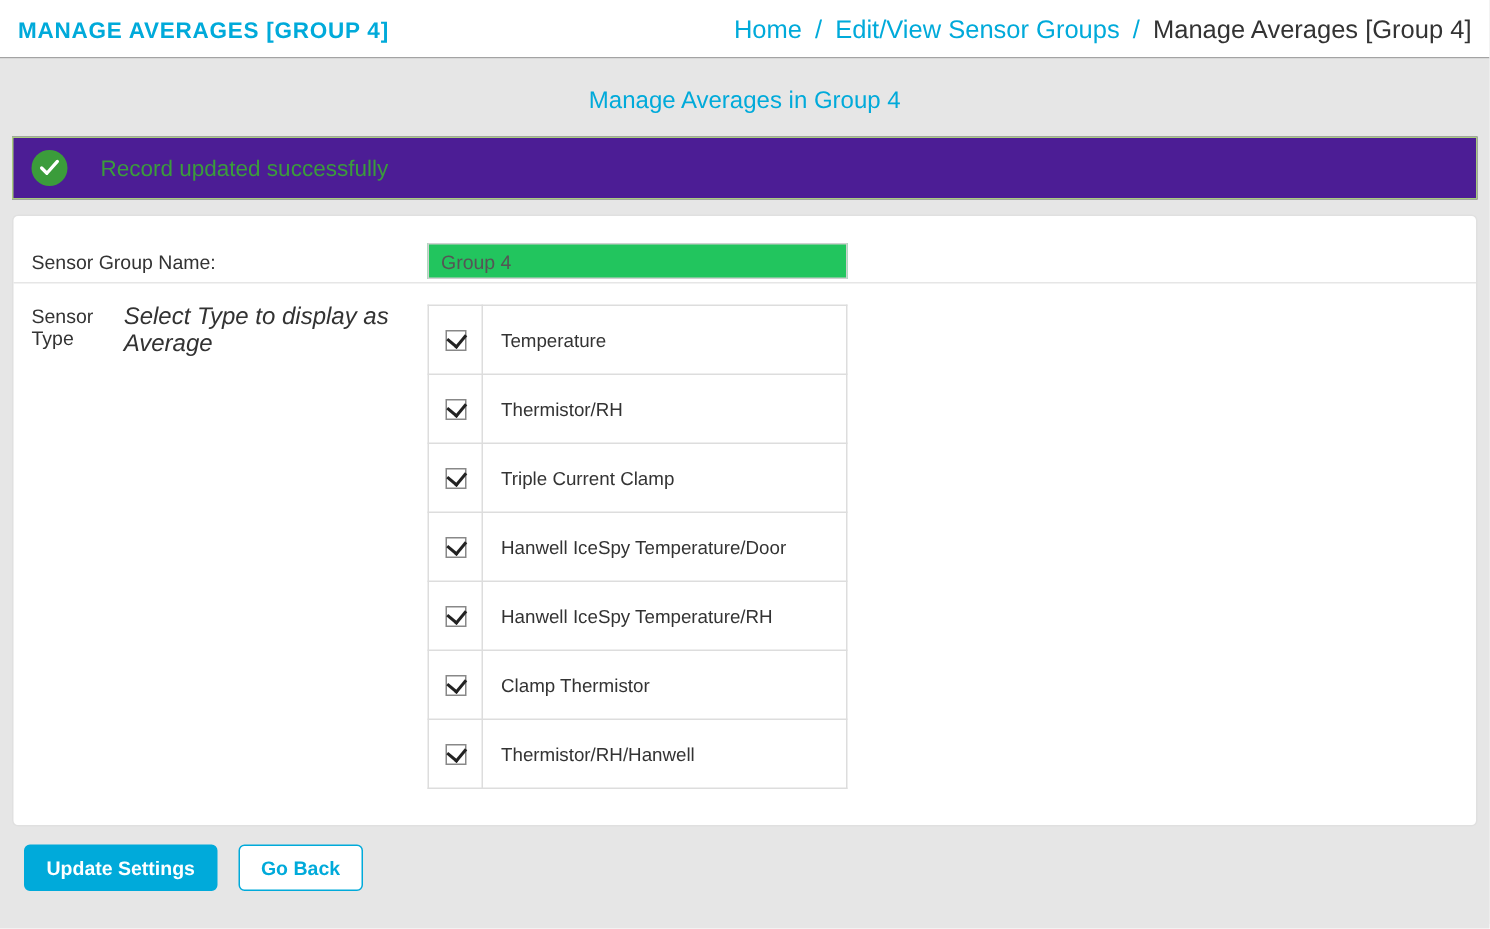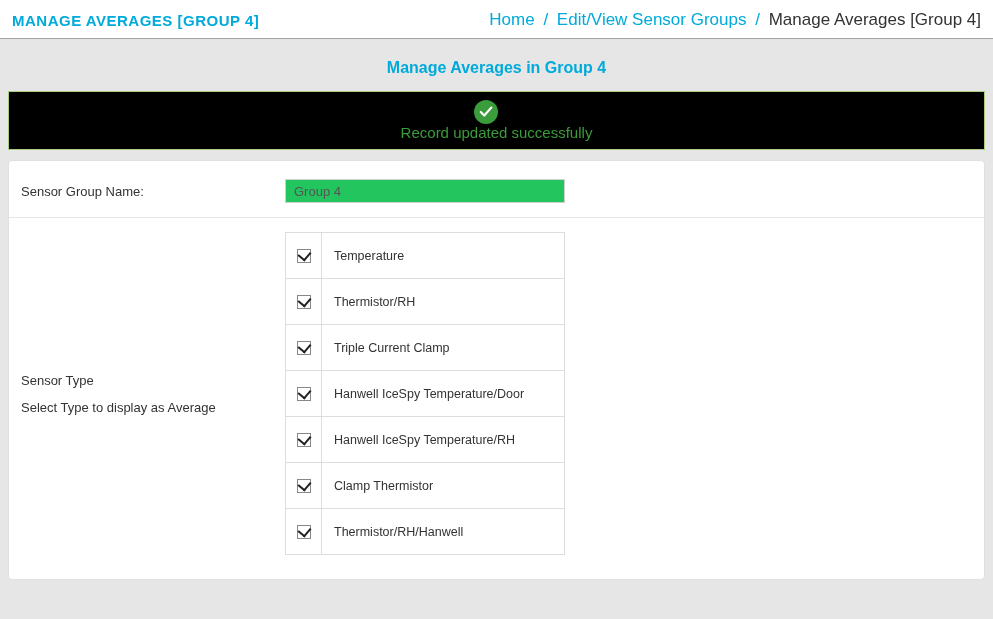--- a/index.html
+++ b/index.html
@@ -48,31 +48,30 @@
   .content-wrap {
     background: #e6e6e6;
     padding: 6px 6px 10px 6px;
   }
   .subtitle-band {
     text-align: center;
     padding: 14px 0 14px 0;
   }
   .subtitle {
     color: #00aada;
-    font-weight: bold;
+    font-weight: normal;
     font-size: 16px;
   }
   .alert {
     display: flex;
     align-items: center;
-    background: #000000;
+    background: #4c1d95;
     border: 1px solid #a9cc7f;
     padding: 8px 12px;
     margin: 0 2px 10px 2px;
-    flex-direction: column;
   }
   .alert-icon {
     width: 24px;
     height: 24px;
     border-radius: 50%;
     background: #3b9c3b;
     display: flex;
     align-items: center;
     justify-content: center;
     margin-right: 22px;
@@ -86,21 +85,21 @@
   .panel {
     background: #fff;
     border: 1px solid #e0e0e0;
     border-radius: 4px;
     padding: 0;
     margin: 0 2px;
   }
   .form-row {
     display: flex;
     align-items: center;
-    padding: 18px 12px 14px 12px;
+    padding: 18px 12px 2px 12px;
     border-bottom: 1px solid #e6e6e6;
   }
   .form-label {
     width: 264px;
     font-size: 13px;
     color: #333;
   }
   .form-input {
     width: 280px;
     height: 24px;
@@ -110,25 +109,25 @@
     font-size: 13px;
     color: #555;
   }
   .types-row {
     display: flex;
     padding: 14px 12px 24px 12px;
   }
   .types-label {
     width: 264px;
     display: flex;
-    flex-direction: column;
+    flex-direction: row;
     justify-content: center;
   }
   .types-label .lbl1 { font-size: 13px; margin-bottom: 12px; }
-  .types-label .lbl2 { font-size: 13px; }
+  .types-label .lbl2 { font-style: italic; font-size: 16px; }
   .types-table {
     border-collapse: collapse;
     width: 280px;
   }
   .types-table td {
     border: 1px solid #ddd;
     padding: 0;
     font-size: 12.5px;
     vertical-align: middle;
     height: 46px;
@@ -259,15 +258,19 @@
             <tr>
               <td class="cell-check"><span class="chk"></span></td>
               <td class="cell-label">Thermistor/RH/Hanwell</td>
             </tr>
           </tbody>
         </table>
       </div>
 
     </div>
 
+    <div class="footer-actions">
+      <button class="btn btn-primary">Update Settings</button>
+      <button class="btn btn-outline">Go Back</button>
+    </div>
 
   </div>
 </div>
 
 </body></html>

